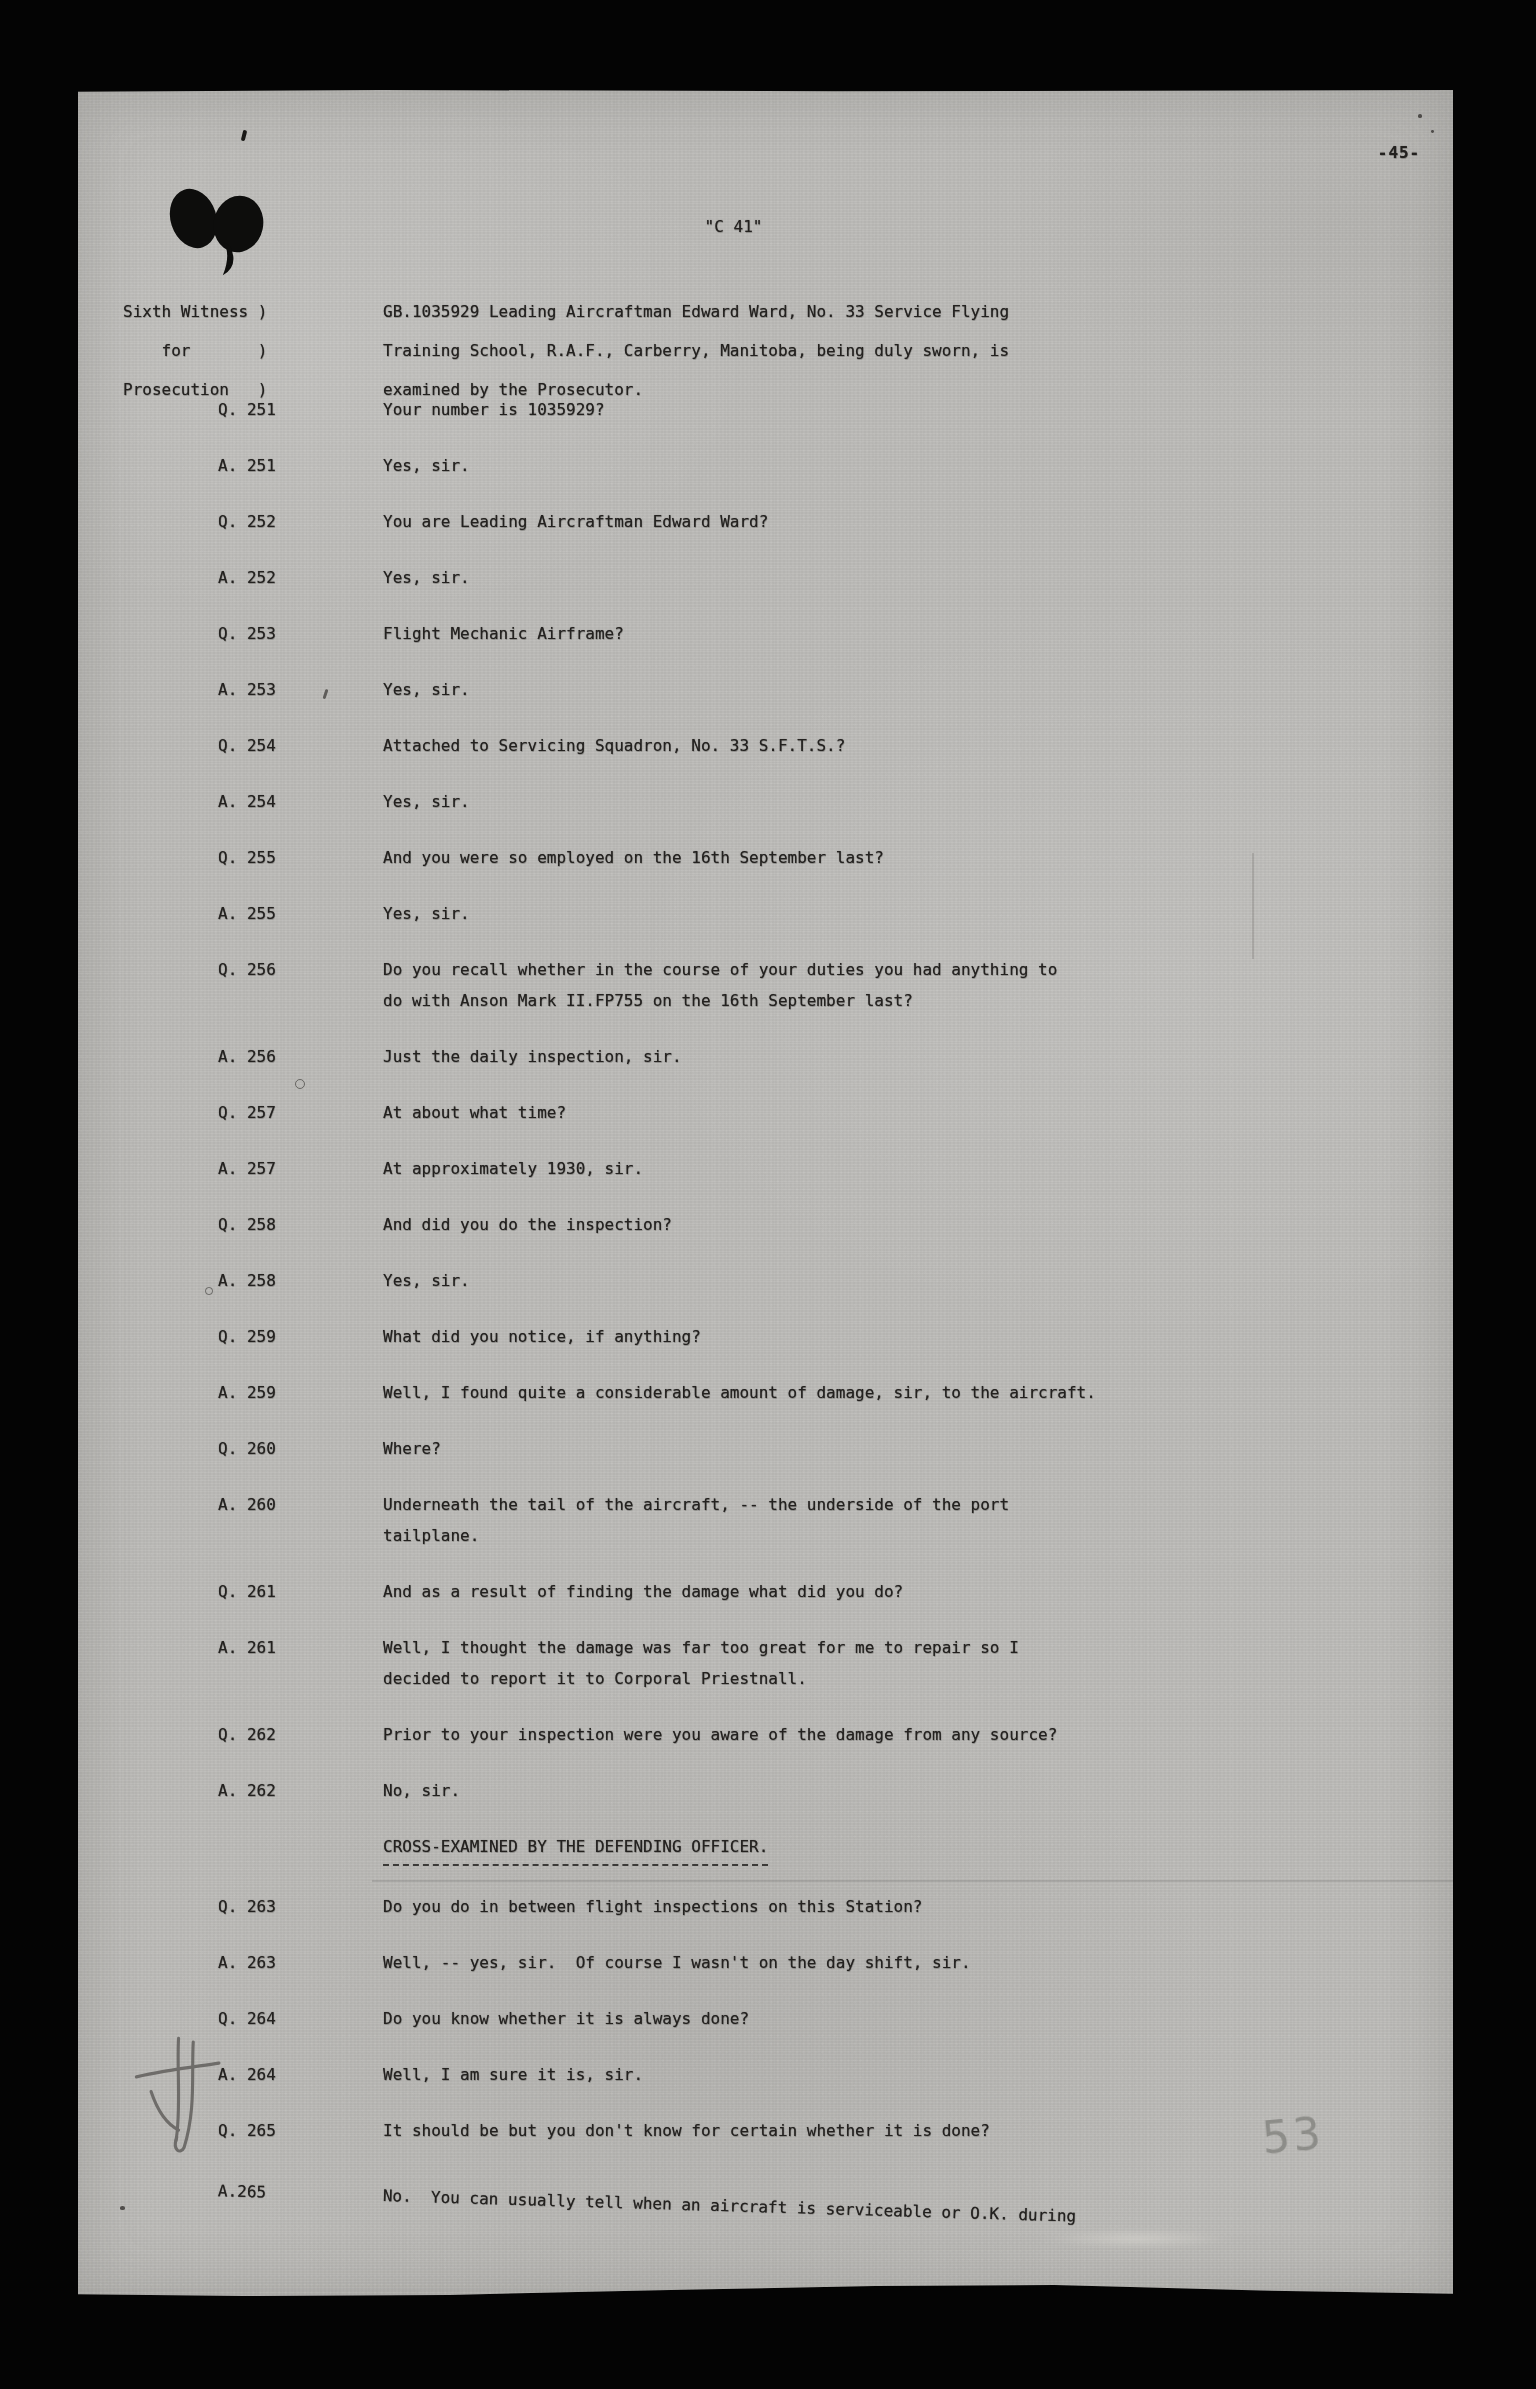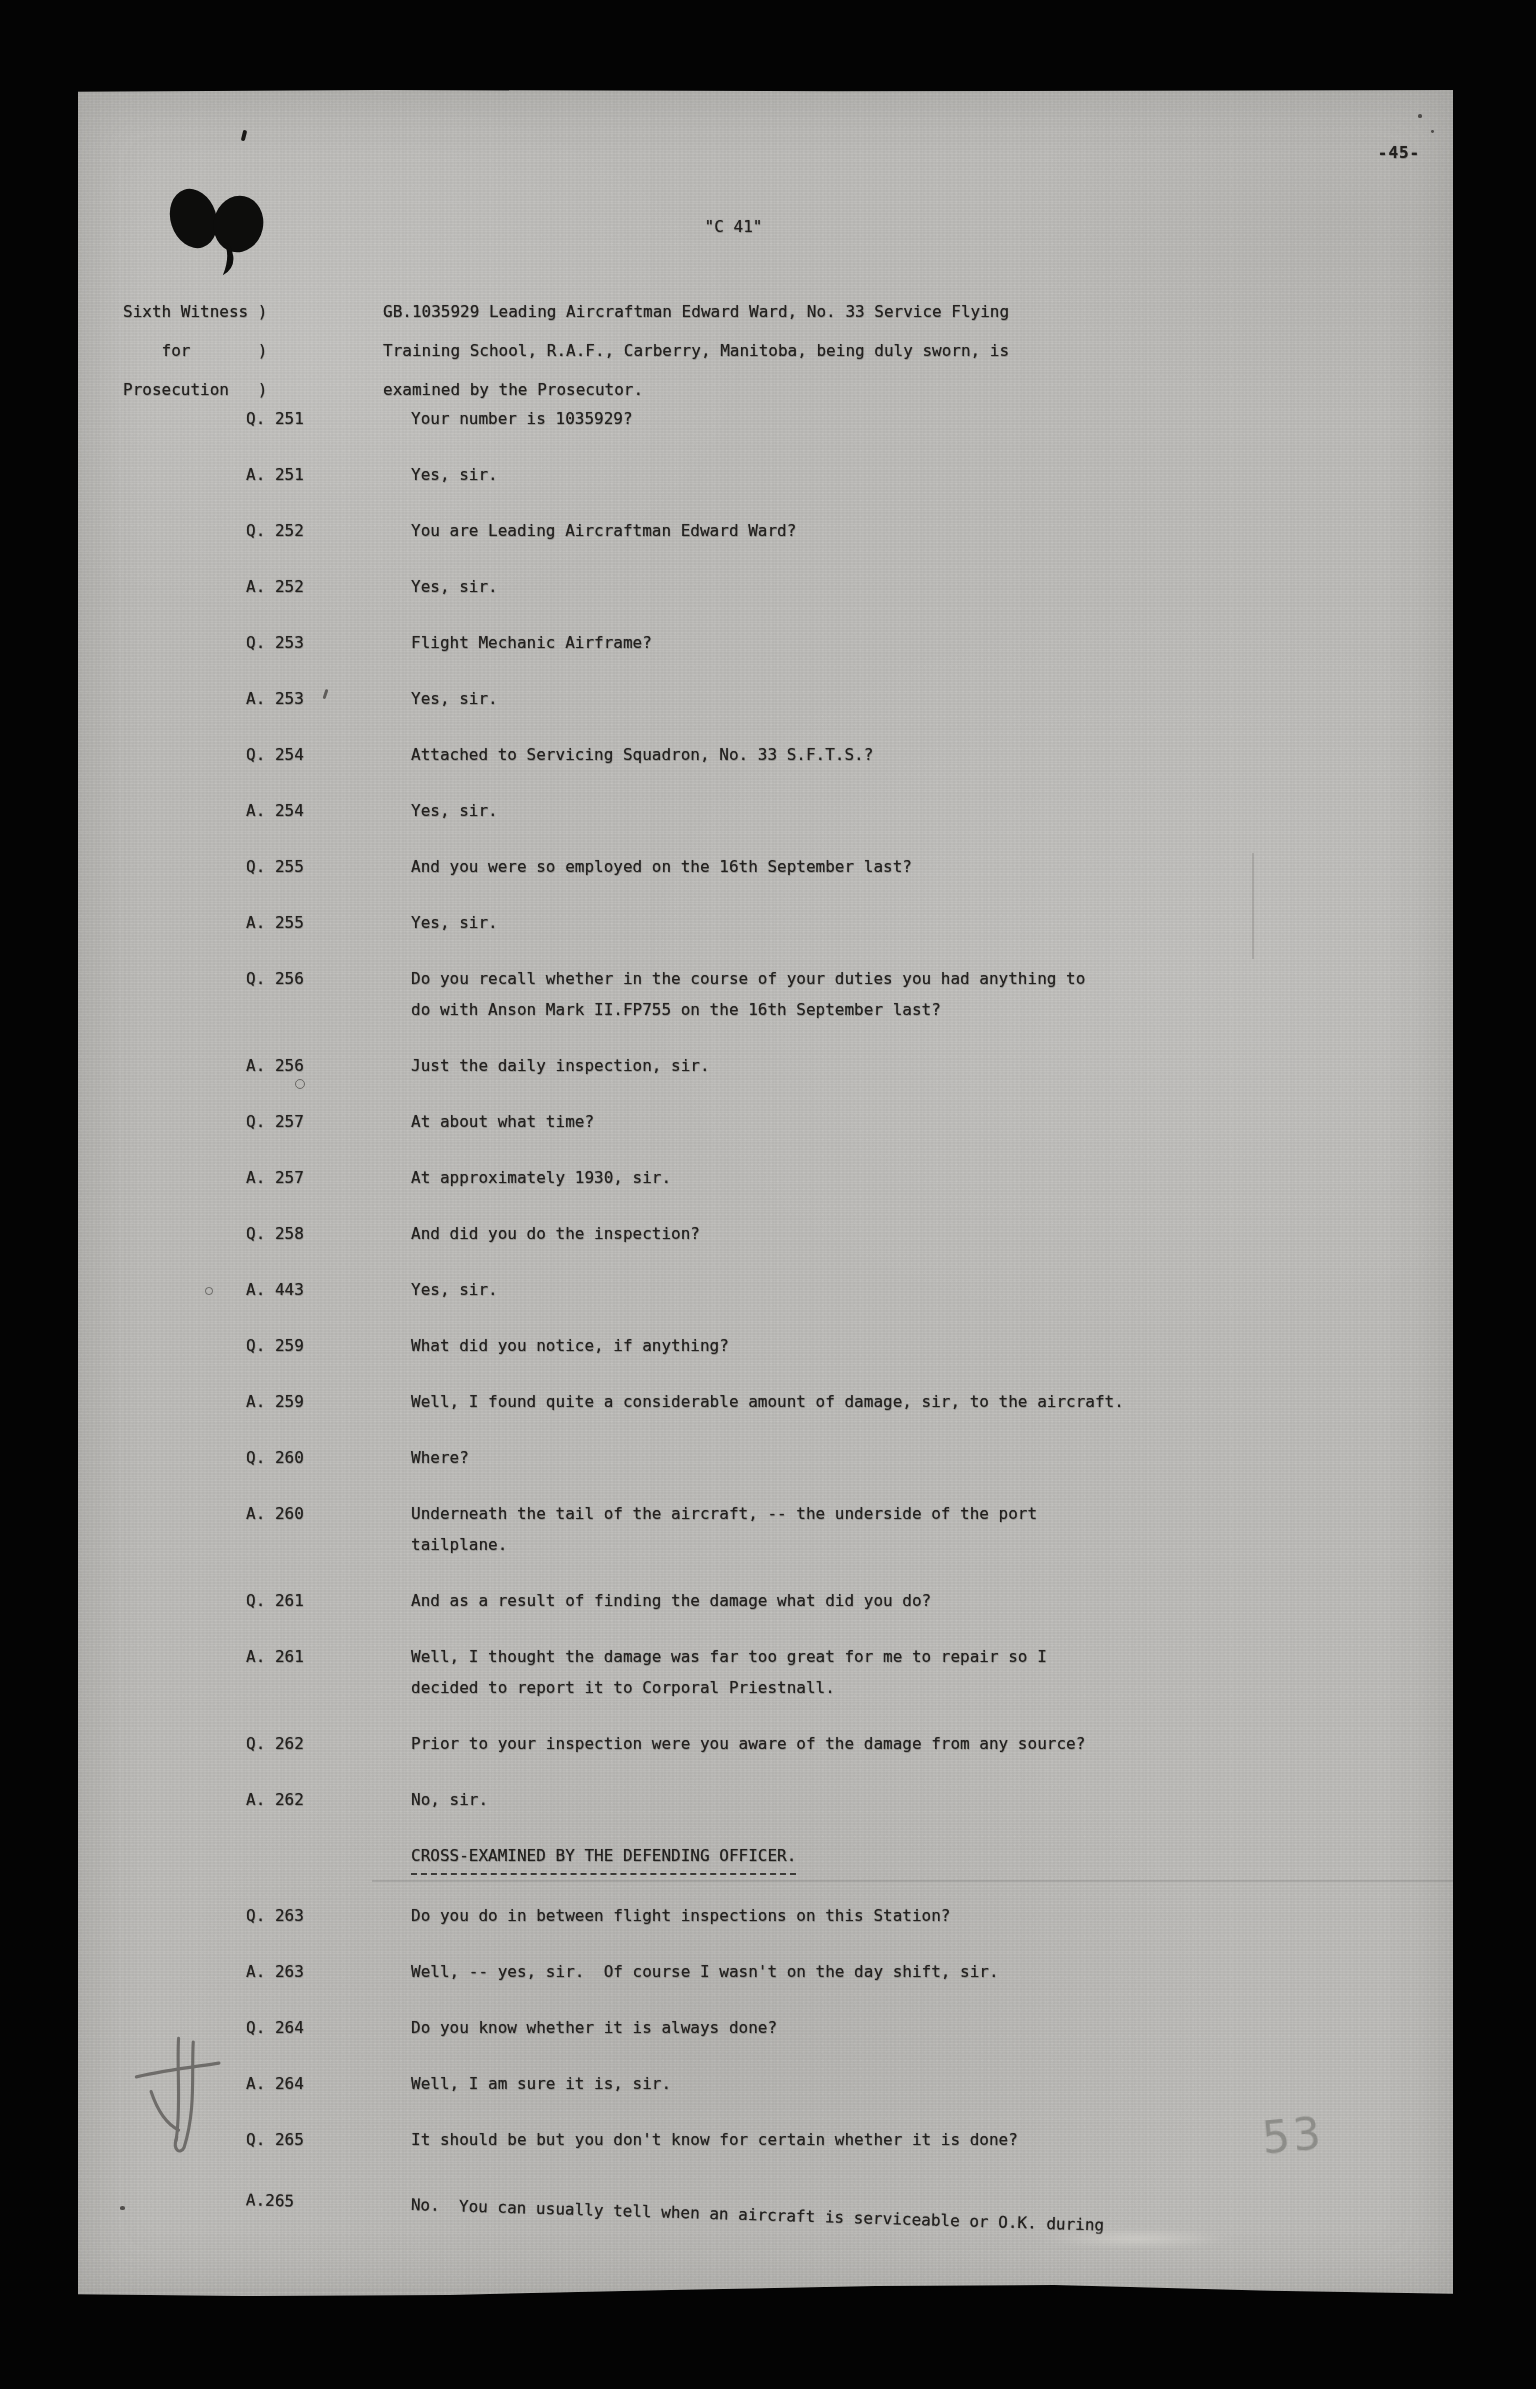--- a/index.html
+++ b/index.html
@@ -37,21 +37,21 @@
     color:var(--ink);
     text-shadow:0 0 0.9px rgba(32,30,28,.6), 0.5px 0.5px 0 rgba(32,30,28,.22);
     font-size:16px;
   }
   .page-number{position:absolute;top:53px;right:33px;font-weight:bold;letter-spacing:0.9px;}
   .exhibit-label{position:absolute;top:127px;left:0;right:64px;text-align:center;}
   .witness-block{position:absolute;top:202px;left:45px;right:20px;display:flex;}
   .witness-left{width:260px;flex:none;}
   .witness-right{flex:1;}
   .w-line{white-space:pre;line-height:39px;}
-  .qa-list{position:absolute;top:313px;left:0;right:0;padding-left:28px;}
+  .qa-list{position:absolute;top:304px;left:0;right:0;}
   .entry{display:flex;margin-bottom:25px;}
   .qa-label{width:165px;margin-left:140px;flex:none;white-space:pre;line-height:31px;}
   .qa-text{flex:1;}
   .qa-line{white-space:pre;line-height:31px;}
   .entry:last-child{transform:rotate(1.7deg);transform-origin:0 50%;margin-top:13px;}
   .section-heading{
     line-height:31px;white-space:pre;
     border-bottom:2.8px dashed rgba(38,36,34,.85);padding-bottom:1.8px;
   }
   
@@ -189,21 +189,21 @@
           <div class="qa-line">At approximately 1930, sir.</div>
         </span>
       </div>
       <div class="entry">
         <span class="qa-label">Q. 258</span>
         <span class="qa-text">
           <div class="qa-line">And did you do the inspection?</div>
         </span>
       </div>
       <div class="entry">
-        <span class="qa-label">A. 443</span>
+        <span class="qa-label">A. 258</span>
         <span class="qa-text">
           <div class="qa-line">Yes, sir.</div>
         </span>
       </div>
       <div class="entry">
         <span class="qa-label">Q. 259</span>
         <span class="qa-text">
           <div class="qa-line">What did you notice, if anything?</div>
         </span>
       </div>

